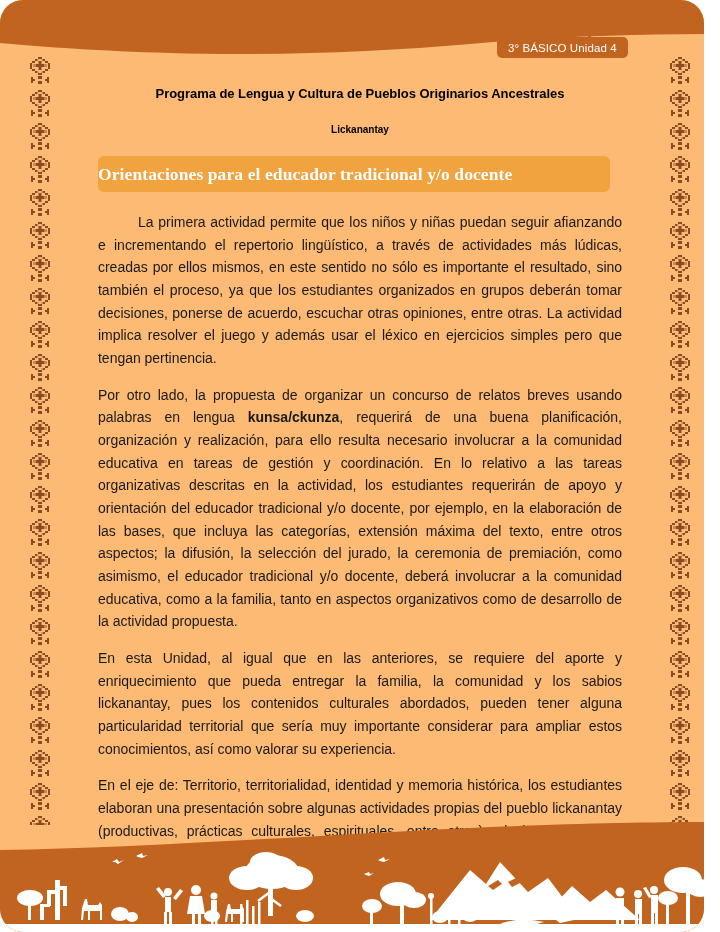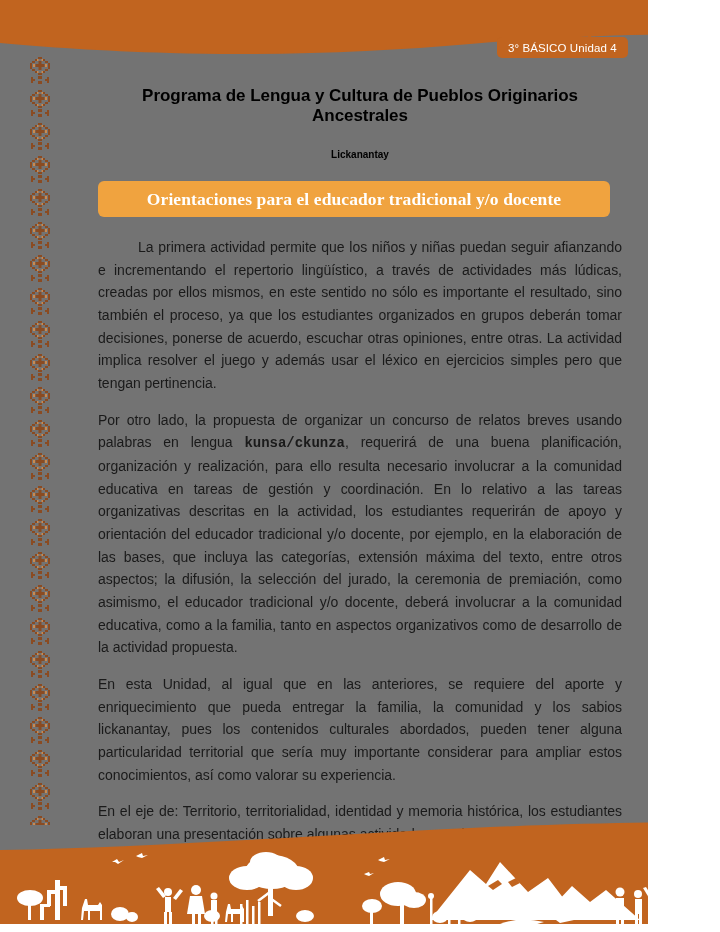--- a/index.html
+++ b/index.html
@@ -5,24 +5,25 @@
   html, body {
     margin: 0;
     padding: 0;
     background: #ffffff;
   }
   body {
     font-family: "Liberation Sans", sans-serif;
   }
   #page {
     position: relative;
-    width: 648px;
+    width: 704px;
     height: 932px;
     overflow: hidden;
-    background: #737373;
+    background: #fdba74;
+    border-radius: 23px;
   }
 
   
   .top-banner {
     position: absolute;
     top: 0; left: 0;
     width: 720px;
     height: 80px;
     z-index: 1;
   }
@@ -69,61 +70,60 @@
   
   .content {
     position: absolute;
     top: 80px;
     left: 98px;
     width: 524px;
     z-index: 5;
   }
   .doc-title {
     text-align: center;
-    font-size: 17px;
+    font-size: 13px;
     font-weight: bold;
     color: #000000;
     margin: 6px 0 0 0;
     letter-spacing: -0.05px;
   }
   .doc-subtitle {
     text-align: center;
     font-size: 10px;
     font-weight: bold;
     color: #000000;
     margin: 23px 0 0 0;
   }
   .section-bar {
     margin: 21px 12px 0 0;
     height: 36px;
     background: #F0A33F;
     border-radius: 6px;
     display: flex;
     align-items: center;
-    justify-content: center;
   }
   .section-bar-text {
     font-family: "Liberation Serif", serif;
     font-weight: bold;
     font-size: 17.5px;
     color: #FFFFFF;
     letter-spacing: 0.1px;
   }
 
   .paragraphs { margin-top: 19px; }
   .para {
     font-size: 14px;
     line-height: 1.62;
     color: #1a1a1a;
     text-align: justify;
     margin: 0 0 14px 0;
     letter-spacing: -0.02px;
   }
   .para.indent { text-indent: 40px; }
-  .para b { font-weight: bold; font-family: Liberation Mono, monospace; }
+  .para b { font-weight: bold; }
 
   
   .bottom-art {
     position: absolute;
     left: 0;
     bottom: 0;
     width: 720px;
     height: 112px;
     z-index: 6;
   }

